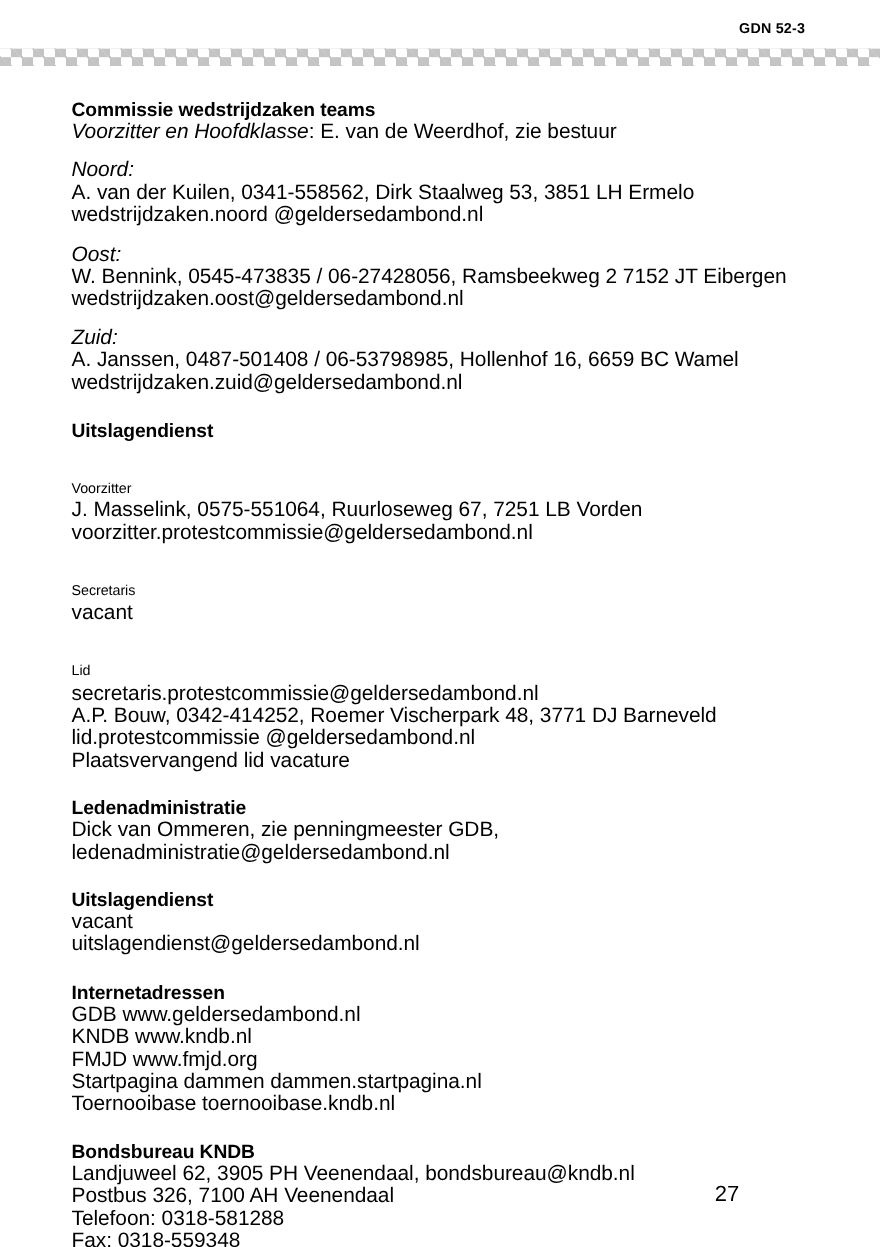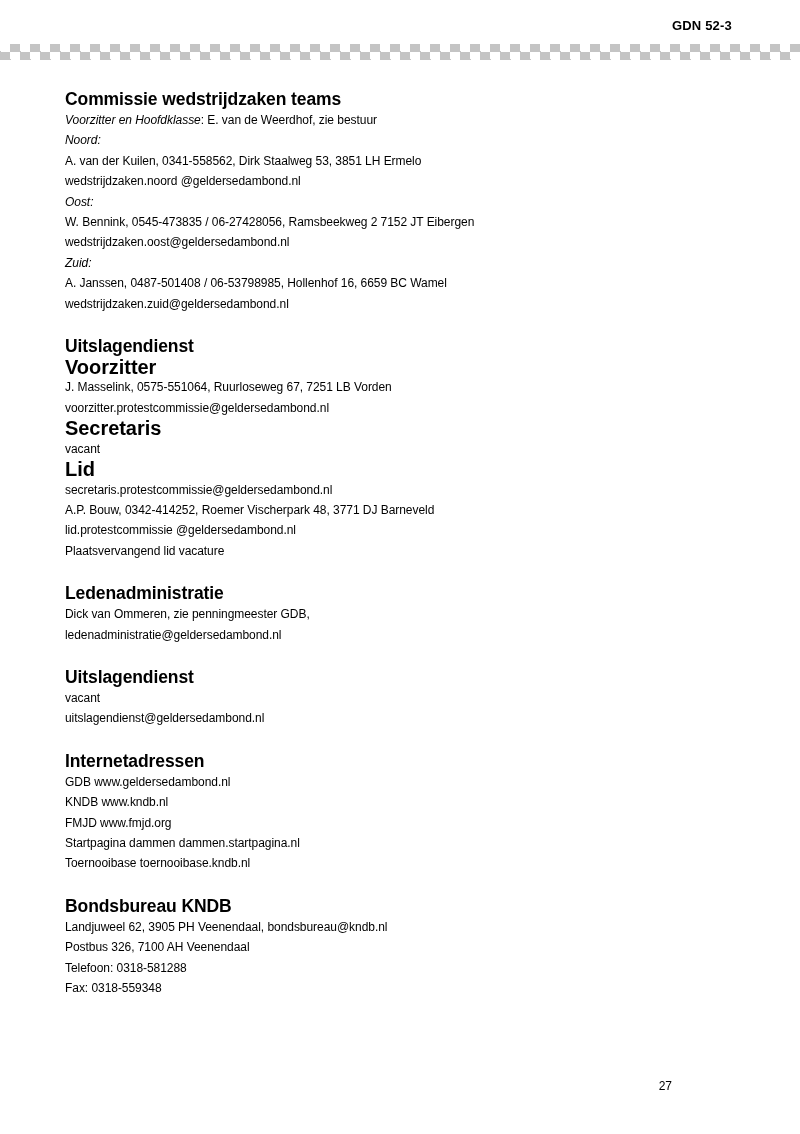--- a/index.html
+++ b/index.html
@@ -59,59 +59,61 @@
 
   .block {
     margin: 0;
     padding: 0;
   }
   .block + .block {
     margin-top: 21px;   
   }
 
   .line {
-    font-size: 12px;
+    font-size: 19px;
     line-height: 20.4px;
     white-space: pre;
     letter-spacing: -0.05px;
   }
   .line.h1 {
     font-size: 17.5px;
     font-weight: bold;
     line-height: 22px;
     letter-spacing: -0.1px;
   }
   .line.h2 {
-    font-size: 20px;
-    font-weight: bold;
+    font-size: 13px;
+    font-weight: normal;
     line-height: 20.4px;
+    margin-top: 32px;
   }
   .line.em {
     font-style: italic;
+    margin-top: 15px;
   }
   .line .it {
     font-style: italic;
   }
   .line .bd {
     font-weight: normal;
   }
 
   
   .page-footer {
     position: absolute;
     left: 0;
     top: 1076px;
     width: 800px;
     height: 30px;
   }
   .page-number {
     position: absolute;
     right: 128px;
     top: 0;
-    font-size: 12px;
+    font-size: 20px;
     line-height: 20px;
   }
 </style>
 </head>
 <body>
 
 <div class="page-header">
   <div class="header-label">GDN 52-3</div>
   <div class="checker-rule"></div>
 </div>

